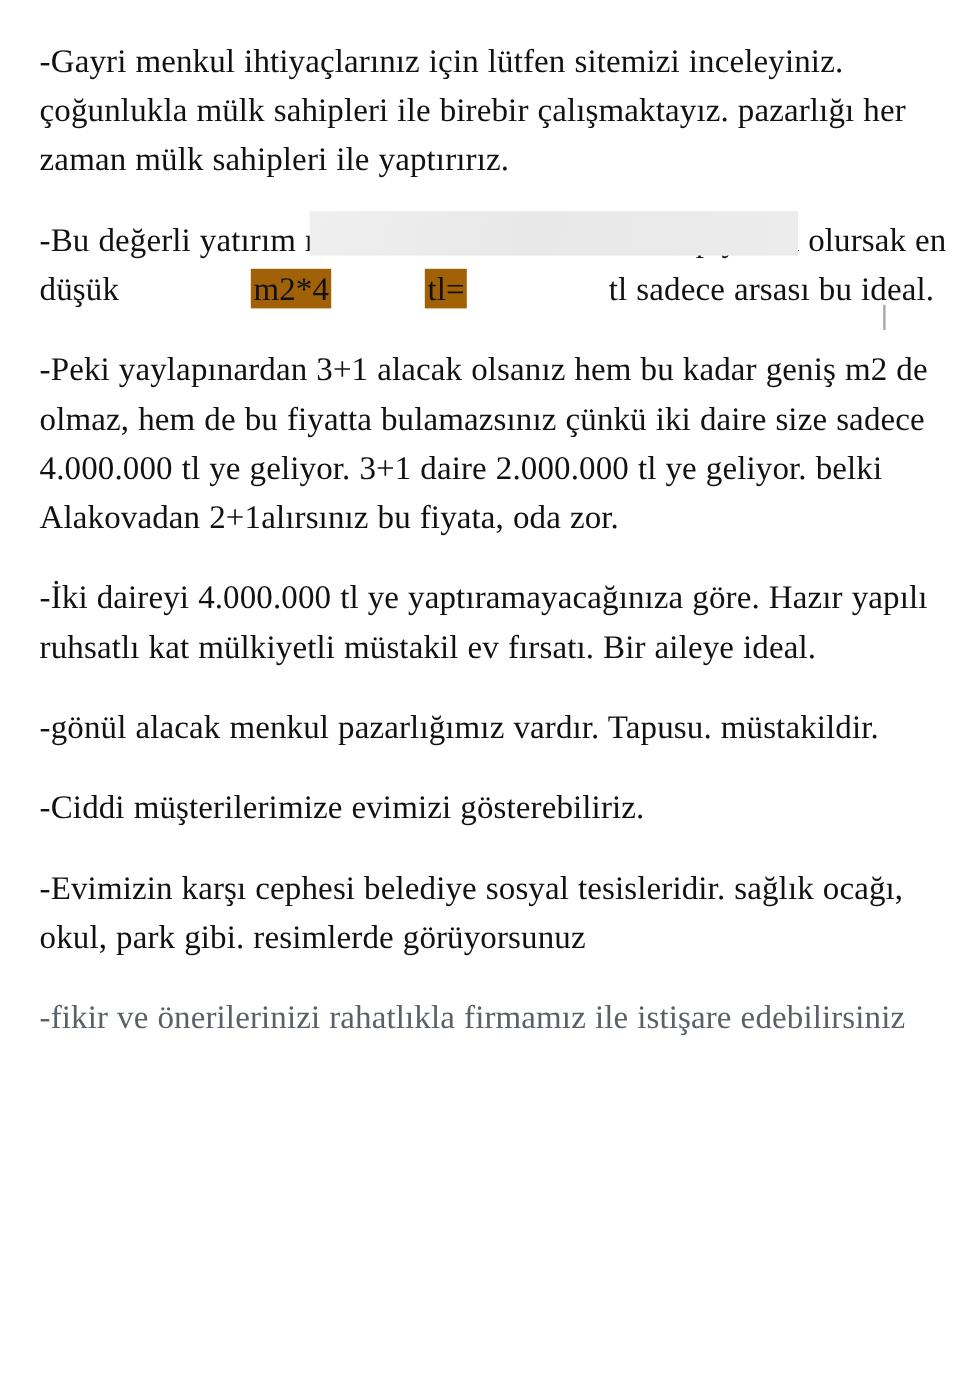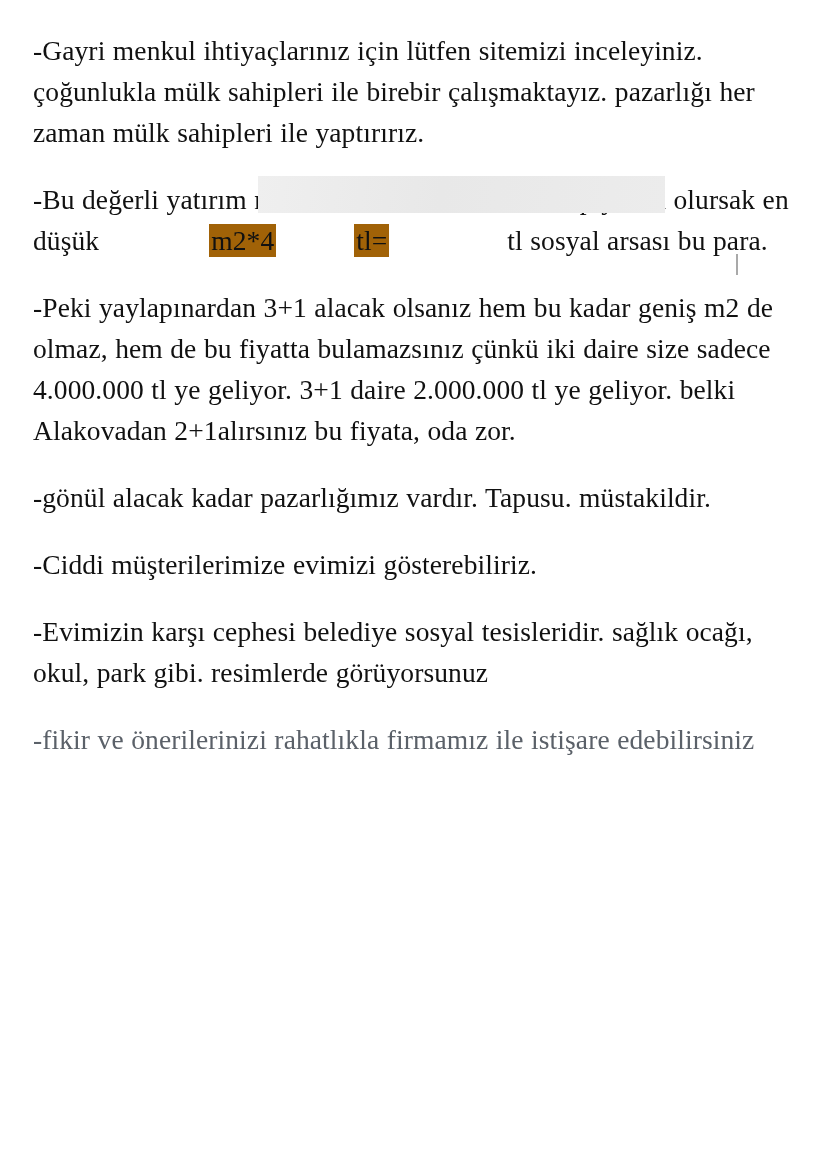--- a/index.html
+++ b/index.html
@@ -115,26 +115,27 @@
 </style>
 </head>
 <body>
 
 <div id="page">
 
   <div id="doc-body">
 
     <p class="para">-Gayri menkul ihtiyaçlarınız için lütfen sitemizi inceleyiniz. çoğunlukla mülk sahipleri ile birebir çalışmaktayız. pazarlığı her zaman mülk sahipleri ile yaptırırız.</p>
 
-    <p class="para redact-line"><span>-Bu değerli yatırım menkulü Düz mantıktan hesaplyacak olursak en düşük</span><span class="redact-band"></span><span class="redact-gap g1"></span><span class="frag">m2*4</span><span class="redact-gap g2"></span><span class="frag">tl=</span><span class="redact-gap g3"><span class="ghost-stroke"></span></span><span>tl sosyal arsası bu para.</span></p>
+    <p class="para redact-line"><span>-Bu değerli yatırım menkulü Düz mantıktan hesaplyacak olursak en düşük</span><span class="redact-band"></span><span class="redact-gap g1"></span><span class="frag">m2*4</span><span class="redact-gap g2"></span><span class="frag">tl=</span><span class="redact-gap g3"><span class="ghost-stroke"></span></span><span>tl sadece arsası bu ideal.</span></p>
 
     <p class="para">-Peki yaylapınardan 3+1 alacak olsanız hem bu kadar geniş m2 de olmaz, hem de bu fiyatta bulamazsınız çünkü iki daire size sadece 4.000.000 tl ye geliyor. 3+1 daire 2.000.000 tl ye geliyor. belki Alakovadan 2+1alırsınız bu fiyata, oda zor.</p>
 
+    <p class="para">-İki daireyi 4.000.000 tl ye yaptıramayacağınıza göre. Hazır yapılı ruhsatlı kat mülkiyetli müstakil ev fırsatı. Bir aileye ideal.</p>
 
-    <p class="para">-gönül alacak kadar pazarlığımız vardır. Tapusu. müstakildir.</p>
+    <p class="para">-gönül alacak menkul pazarlığımız vardır. Tapusu. müstakildir.</p>
 
     <p class="para">-Ciddi müşterilerimize evimizi gösterebiliriz.</p>
 
     <p class="para">-Evimizin karşı cephesi belediye sosyal tesisleridir. sağlık ocağı, okul, park gibi. resimlerde görüyorsunuz</p>
 
     <p class="para muted">-fikir ve önerilerinizi rahatlıkla firmamız ile istişare edebilirsiniz</p>
 
   </div>
 
   <div id="clipped-heading">

